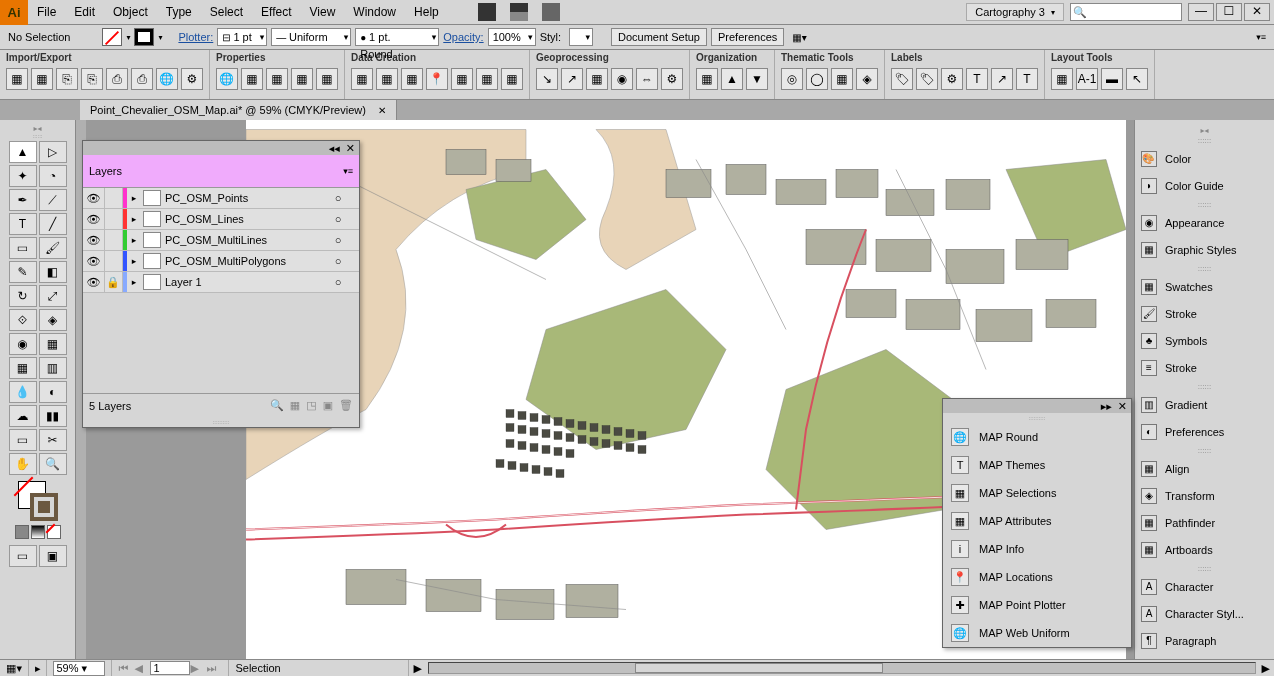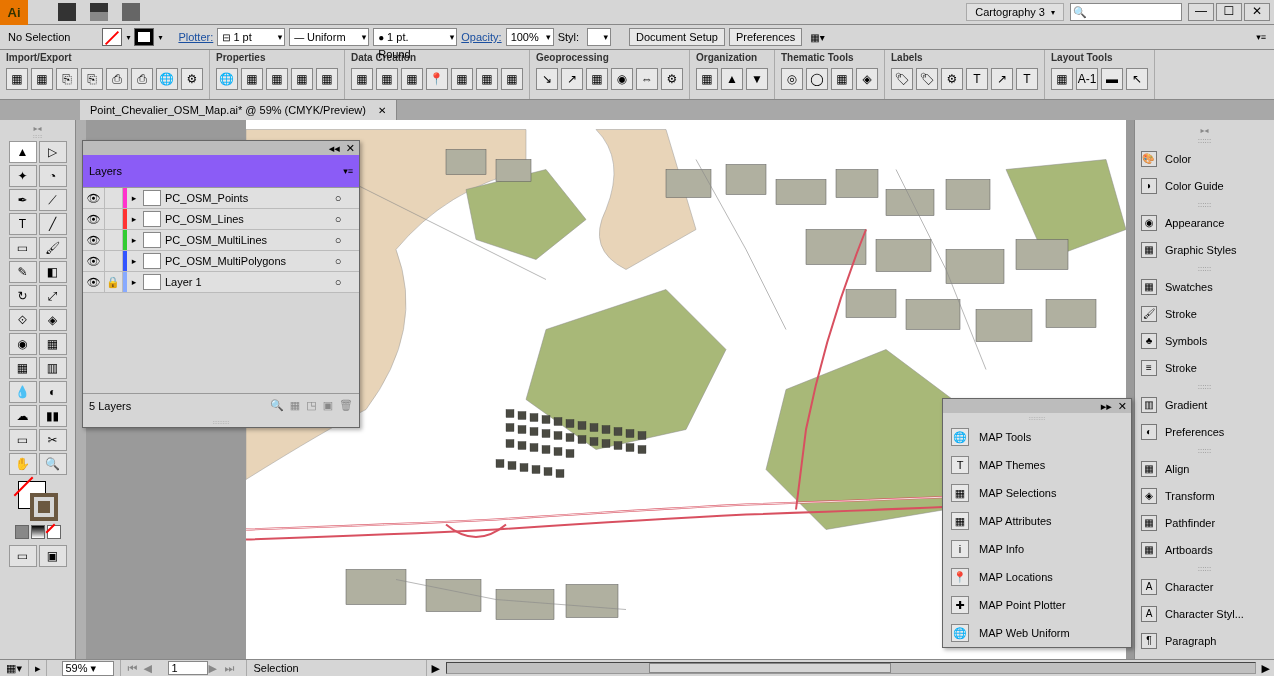--- a/index.html
+++ b/index.html
@@ -56,62 +56,73 @@
 .canvas { background: white; margin: 0 0 0 170px; width: 880px; height: 100%; position:relative; overflow:hidden;}
 
 .right-panels { width: 140px; background: #d6d6d6; border-left: 1px solid #888; padding-top: 6px; }
 .panel-sep { height:10px; display:flex; justify-content:center; align-items:center; color:#888; font-size:8px;}
 .panel-item { height: 27px; display: flex; align-items: center; padding: 0 6px; gap: 8px; font-size: 11px; }
 .panel-item .pico { width: 16px; height: 16px; border:1px solid #777; background:#e0e0e0; font-size:10px; display:flex; align-items:center; justify-content:center;}
 
 
 .layers-panel { position: absolute; left: 82px; top: 140px; width: 278px; background: #d6d6d6; border: 1px solid #666; box-shadow: 2px 2px 4px rgba(0,0,0,0.3); z-index:20;}
 .layers-panel .lp-titlebar { height: 14px; background: #bcbcbc; display:flex; justify-content:flex-end; align-items:center; padding:0 4px; font-size:8px;}
-.layers-panel .lp-tab { height: 20px; background: #8b5cf6; padding: 16px 6px; display: flex; align-items: center; font-size: 11px; border-bottom:1px solid #999; justify-content:space-between;}
+.layers-panel .lp-tab { height: 20px; background: #f0abfc; padding: 16px 6px; display: flex; align-items: center; font-size: 11px; border-bottom:1px solid #999; justify-content:space-between;}
 .layer-row { height: 21px; display: flex; align-items: center; border-bottom: 1px solid #bbb; background: #e0e0e0; font-size: 11px; }
 .layer-eye { width: 22px; text-align:center; border-right:1px solid #bbb; height:100%; line-height:21px;}
 .layer-lock { width: 18px; text-align:center; border-right:1px solid #bbb; height:100%; line-height:21px;}
 .layer-color { width: 4px; height: 100%; }
 .layer-expand { width: 14px; text-align:center; font-size:9px;}
 .layer-thumb { width: 18px; height: 16px; border: 1px solid #888; background: #fff; margin: 0 2px; }
 .layer-name { flex: 1; padding-left: 2px; }
 .layer-circle { width: 18px; text-align:center; }
 .lp-footer { height: 24px; display: flex; align-items: center; padding: 0 6px; font-size: 10px; border-top:1px solid #999; justify-content:space-between;}
 .lp-footer-icons { display:flex; gap:6px; color:#888;}
 
 
 .map-panel { position: absolute; right: 142px; top: 398px; width: 190px; background: #d6d6d6; border: 1px solid #666; box-shadow: 2px 2px 4px rgba(0,0,0,0.3); z-index:20;}
 .map-titlebar { height: 14px; background: #bcbcbc; display:flex; justify-content:flex-end; align-items:center; gap:6px; padding:0 4px; font-size:8px;}
 .map-row { height: 28px; display: flex; align-items: center; padding: 0 8px; gap: 10px; font-size: 11px; }
 .map-row .mico { width: 18px; height: 18px; border:1px solid #888; background:#e8e8e8; font-size:11px; display:flex; align-items:center; justify-content:center;}
 
 
 .statusbar { height: 17px; background: #d6d6d6; display: flex; align-items: center; font-size: 10px; border-top: 1px solid #888; }
 .statusbar .seg { padding: 0 6px; border-right: 1px solid #aaa; height:100%; display:flex; align-items:center;}
-.statusbar .zoom-dd { width: 52px; border:1px solid #888; background:white; padding:0 2px;margin-left:9px;}
+.statusbar .zoom-dd { width: 52px; border:1px solid #888; background:white; padding:0 2px;}
 .statusbar .nav-btn { width:16px; color:#888;}
 .hscroll { flex:1; background:#c0c0c0; height:12px; border:1px inset #999; margin:0 2px; position:relative;}
 .hscroll-thumb { position:absolute; left:25%; width:30%; top:0; bottom:0; background:#d6d6d6; border:1px solid #888;}
 
 
 .mapsvg { width:100%; height:100%; }
 .land { fill: #e8d4b8; stroke: #999; stroke-width:0.5;}
 .veg { fill: #a8b878; stroke:#888; stroke-width:0.5;}
 .bldg { fill: #b0b0a0; stroke:#555; stroke-width:0.5;}
 .resid { fill: #4a4a42; stroke:#222; stroke-width:0.3;}
 .roadmain { fill:none; stroke:#d85060; stroke-width:2;}
 .roadmain2 { fill:none; stroke:#fff; stroke-width:0.8;}
 .roadlocal { fill:none; stroke:#888; stroke-width:0.6;}
 .left-collapse { position:absolute; left:0; top:0; bottom:0; width:10px; background:#b0b0b0; z-index:5;}
 </style>
 </head>
 <body>
 
 <div class="menubar">
   <div class="ai-logo">Ai</div>
+  <div id="menu-items" style="display: flex;">
+      <div class="menu-item">File</div>
+      <div class="menu-item">Edit</div>
+      <div class="menu-item">Object</div>
+      <div class="menu-item">Type</div>
+      <div class="menu-item">Select</div>
+      <div class="menu-item">Effect</div>
+      <div class="menu-item">View</div>
+      <div class="menu-item">Window</div>
+      <div class="menu-item">Help</div>
+    </div>
   <div class="menu-icons">
     <div class="menu-icon" style="background:#333"></div>
     <div class="menu-icon" style="background:linear-gradient(#333 50%,#888 50%)"></div>
     <div class="menu-icon" style="background:#666"></div>
   </div>
   <div class="workspace-label">
       <span>Cartography 3</span>
       <span style="font-size:8px">▾</span>
     </div>
   <div class="search-box">
@@ -126,21 +137,21 @@
 
 <div class="controlbar">
   <span class="lbl">No Selection</span>
   <span style="width:20px"></span>
   <div class="swatch redline"></div>
   <span style="font-size:8px">▾</span>
   <div class="swatch" style="box-shadow:inset 0 0 0 3px #000, inset 0 0 0 5px #fff"></div>
   <span style="font-size:8px">▾</span>
   <span style="width:8px"></span>
   <span class="stroke-link">Plotter:</span>
-  <div class="dropdown" style="width:68px">⊟ <span>1 pt</span></div>
+  <div class="dropdown" style="width:50px">⊟ <span>1 pt</span></div>
   <div class="dropdown" style="width:80px">— <span>Uniform</span></div>
   <div class="dropdown" style="width:84px">● <span>1 pt. Round</span></div>
   <span class="stroke-link">Opacity:</span>
   <div class="dropdown" style="width:48px"><span>100%</span></div>
   <span class="lbl">Styl:</span>
   <div class="dropdown" style="width:24px"></div>
   <span style="width:10px"></span>
   <div class="btn">Document Setup</div>
   <div class="btn">Preferences</div>
   <div style="width:20px; font-size:10px; margin-left:4px">▦▾</div>
@@ -583,21 +594,21 @@
 
 <div class="map-panel">
   <div class="map-titlebar">
       <span>▸▸</span>
       <span>✕</span>
     </div>
   <div style="text-align:center; color:#888; font-size:6px; padding:2px">::::::::::</div>
   <div id="map-rows">
       <div class="map-row">
         <div class="mico">🌐</div>
-        <span>MAP Tools</span>
+        <span>MAP Round</span>
       </div>
       <div class="map-row">
         <div class="mico">T</div>
         <span>MAP Themes</span>
       </div>
       <div class="map-row">
         <div class="mico">▦</div>
         <span>MAP Selections</span>
       </div>
       <div class="map-row">

